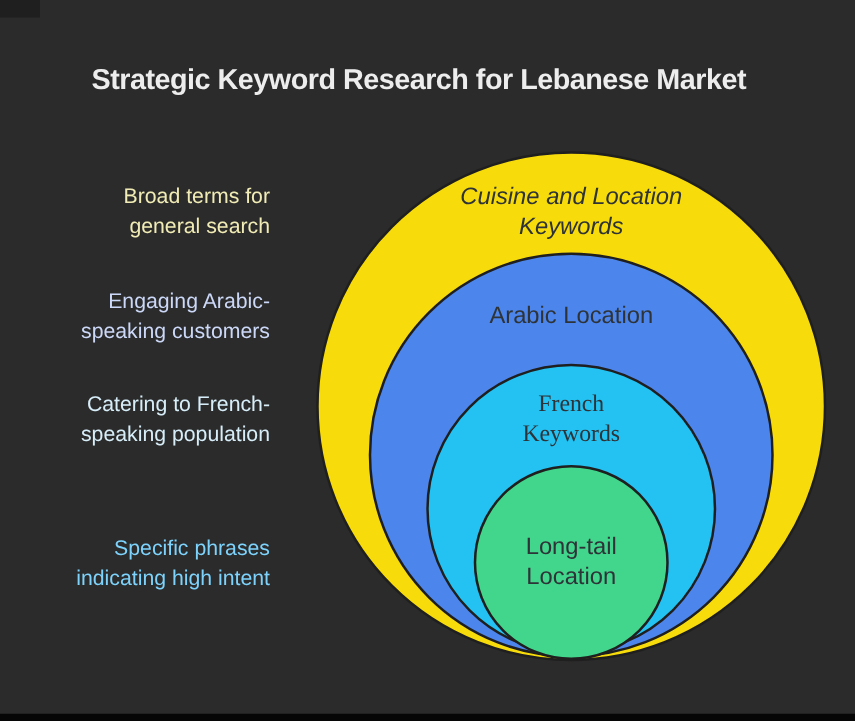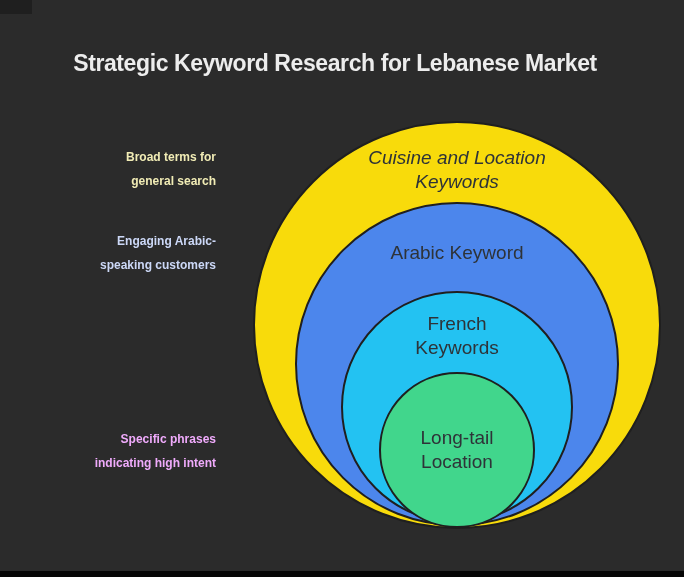--- a/index.html
+++ b/index.html
@@ -39,23 +39,23 @@
     font-size: 19px;
     line-height: 24px;
     font-weight: 400;
     color: #2E3338;
   }
   .side-label {
     position: absolute;
     right: 468px;
     text-align: right;
     white-space: pre-line;
-    font-size: 12px;
+    font-size: 17px;
     line-height: 24px;
-    font-weight: 700;
+    font-weight: 400;
     color: #EAEAEA;
   }
   .letterbox {
     position: absolute;
     left: 0;
     bottom: 0;
     width: 100%;
     height: 6px;
     background: #060606;
   }
@@ -77,28 +77,30 @@
 
   <svg class="rings" width="684" height="577" viewBox="0 0 684 577">
     <circle class="ring" cx="457" cy="325" r="203" fill="#F8DB0B"></circle>
     <circle class="ring" cx="457" cy="364" r="161" fill="#4C86EC"></circle>
     <circle class="ring" cx="457" cy="407" r="115" fill="#23C2F2"></circle>
     <circle class="ring" cx="457" cy="450" r="77" fill="#41D68C"></circle>
   </svg>
 
   <div class="ring-label" style="left: 457px; top: 146px; color: rgb(46, 51, 56); font-style: italic;">Cuisine and Location
 Keywords</div>
-  <div class="ring-label" style="left: 457px; top: 241px; color: rgb(46, 51, 56);">Arabic Keyword</div>
-  <div class="ring-label" style="left: 457px; top: 312px; color: rgb(46, 51, 56);">French
+  <div class="ring-label" style="left: 457px; top: 241px; color: rgb(46, 51, 56);">Arabic Location</div>
+  <div class="ring-label" style="left: 457px; top: 312px; color: rgb(46, 51, 56); font-family: Liberation Serif, serif;">French
 Keywords</div>
   <div class="ring-label" style="left: 457px; top: 426px; color: rgb(46, 51, 56);">Long-tail
 Location</div>
 
   <div class="side-label" style="top: 145px; color: rgb(241, 236, 181);">Broad terms for
 general search</div>
   <div class="side-label" style="top: 229px; color: rgb(204, 216, 247); margin-left: 13px;">Engaging Arabic-
 speaking customers</div>
-  <div class="side-label" style="top: 427px; color: #f0abfc;">Specific phrases
+  <div class="side-label" style="top: 312px; color: rgb(215, 238, 249);">Catering to French-
+speaking population</div>
+  <div class="side-label" style="top: 427px; color: #7dd3fc;">Specific phrases
 indicating high intent</div>
 
   <div class="corner-patch"></div>
   <div class="letterbox" style="background: rgb(6, 6, 6);"></div>
 </div>
 
 </body></html>

